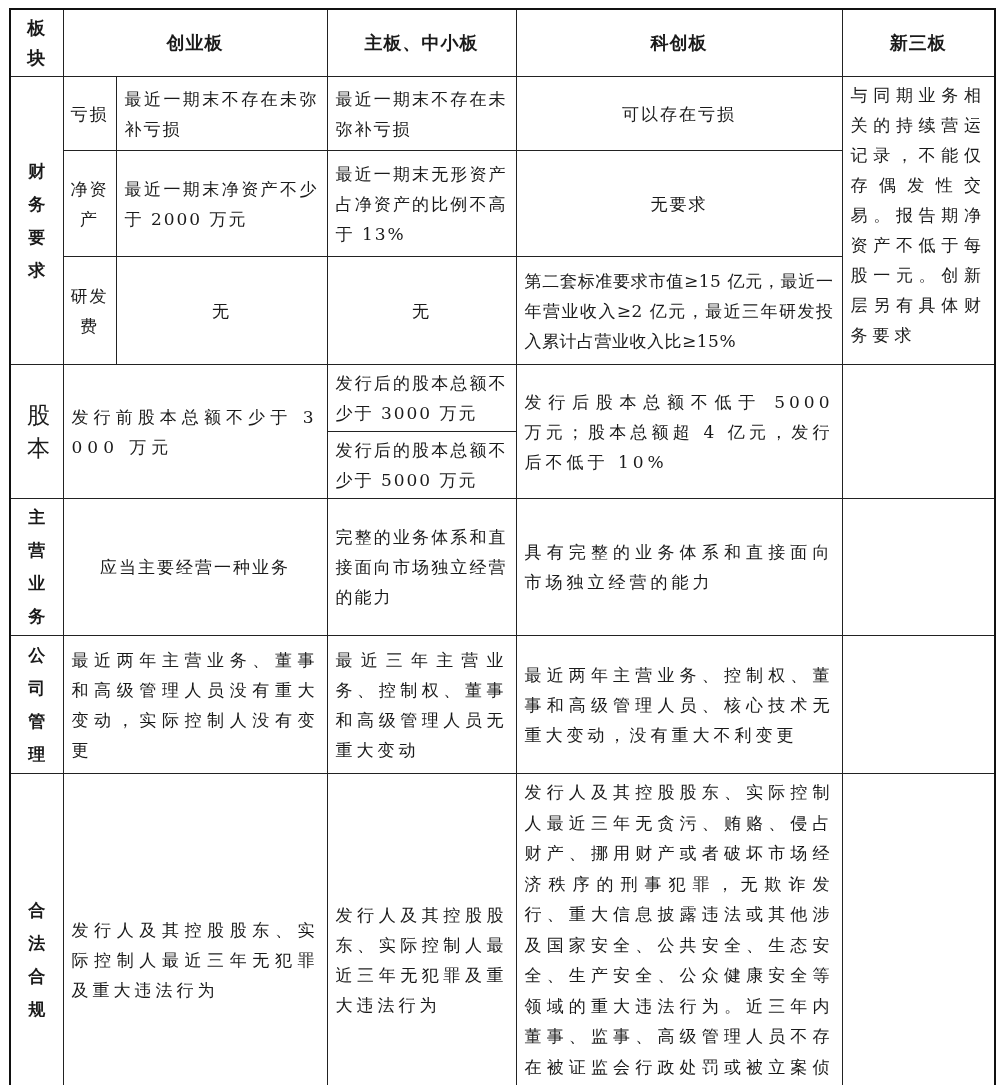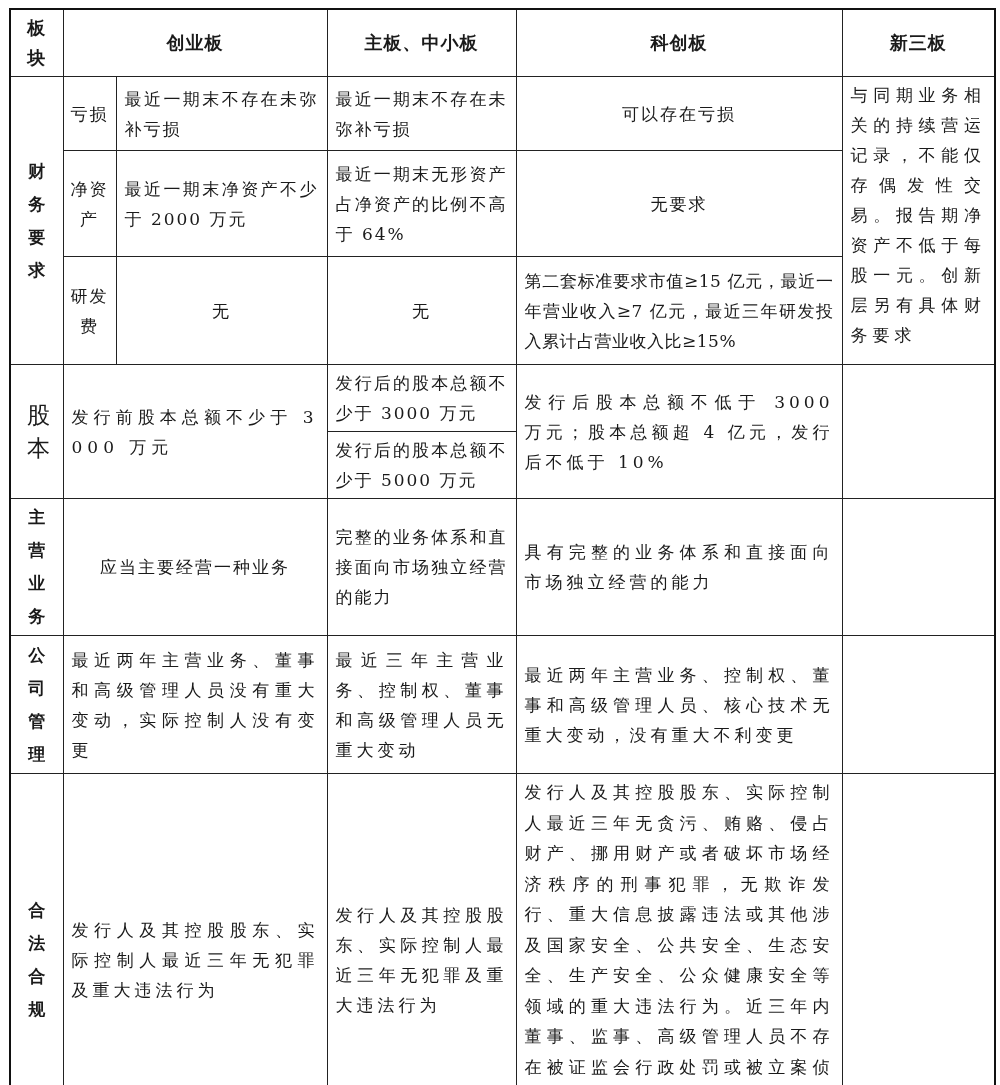--- a/index.html
+++ b/index.html
@@ -45,36 +45,36 @@
       <td class="sub">亏损</td>
       <td class="justify">最近一期末不存在未弥补亏损</td>
       <td class="justify">最近一期末不存在未弥补亏损</td>
       <td>可以存在亏损</td>
       <td rowspan="3" class="justify" style="vertical-align:top; letter-spacing:5px;">与同期业务相关的持续营运记录，不能仅存偶发性交易。报告期净资产不低于每股一元。创新层另有具体财务要求</td>
     </tr>
 
     <tr style="height:106px">
       <td class="sub">净资产</td>
       <td class="justify">最近一期末净资产不少于 2000 万元</td>
-      <td class="justify">最近一期末无形资产占净资产的比例不高于 64%</td>
+      <td class="justify">最近一期末无形资产占净资产的比例不高于 13%</td>
       <td>无要求</td>
     </tr>
 
     <tr style="height:108px">
       <td class="sub">研发费</td>
       <td>无</td>
       <td>无</td>
-      <td class="justify" style="letter-spacing:0.5px">第二套标准要求市值≥15 亿元，最近一年营业收入≥7 亿元，最近三年研发投入累计占营业收入比≥15%</td>
+      <td class="justify" style="letter-spacing:0.5px">第二套标准要求市值≥15 亿元，最近一年营业收入≥2 亿元，最近三年研发投入累计占营业收入比≥15%</td>
     </tr>
 
     <tr style="height:66px">
       <td rowspan="2" class="cat light">股本</td>
       <td rowspan="2" colspan="2" class="justify" style="letter-spacing:5px">发行前股本总额不少于 3000 万元</td>
       <td class="justify">发行后的股本总额不少于 3000 万元</td>
-      <td rowspan="2" class="justify" style="letter-spacing:4px">发行后股本总额不低于 3000 万元；股本总额超 4 亿元，发行后不低于 10%</td>
+      <td rowspan="2" class="justify" style="letter-spacing:4px">发行后股本总额不低于 5000 万元；股本总额超 4 亿元，发行后不低于 10%</td>
       <td rowspan="2"></td>
     </tr>
     <tr style="height:65px">
       <td class="justify">发行后的股本总额不少于 5000 万元</td>
     </tr>
 
     <tr style="height:107px">
       <td class="cat">主营业务</td>
       <td colspan="2">应当主要经营一种业务</td>
       <td class="justify">完整的业务体系和直接面向市场独立经营的能力</td>

